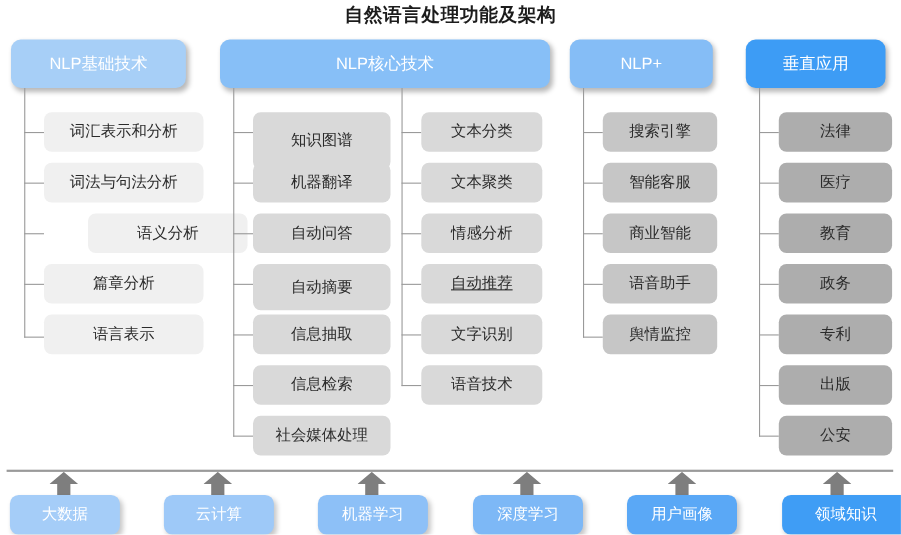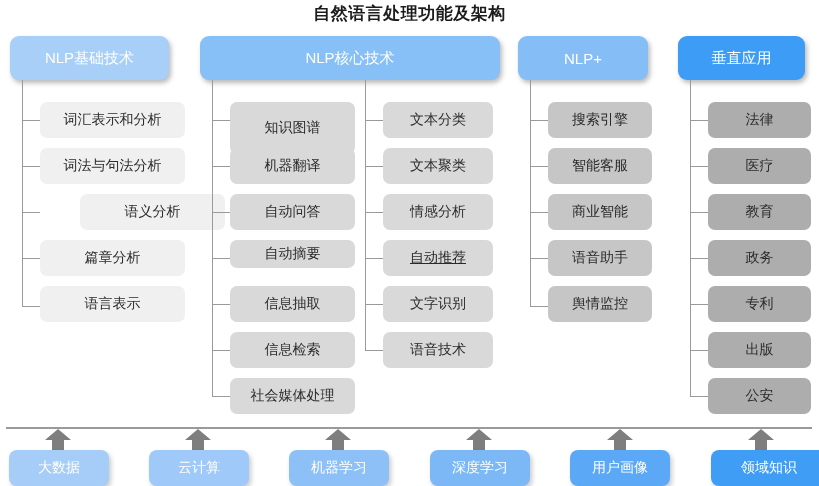--- a/index.html
+++ b/index.html
@@ -105,21 +105,21 @@
     <div class="stub" style="left:12px;top:84px;width:18px;"></div>
     <div class="stub" style="left:12px;top:130px;width:18px;"></div>
     <div class="stub" style="left:12px;top:176px;width:18px;"></div>
     <div class="stub" style="left:12px;top:222px;width:18px;"></div>
     <div class="stub" style="left:12px;top:268px;width:18px;"></div>
     <div class="stub" style="left:12px;top:314px;width:18px;"></div>
     <div class="stub" style="left:12px;top:360px;width:18px;"></div>
     <div class="item g2" style="left:30px;top:66px;width:125px;height:52px;">知识图谱</div>
     <div class="item g2" style="left:30px;top:112px;width:125px;height:36px;">机器翻译</div>
     <div class="item g2" style="left:30px;top:158px;width:125px;height:36px;">自动问答</div>
-    <div class="item g2" style="left:30px;top:204px;width:125px;height:28px;">自动摘要</div>
+    <div class="item g2" style="left:30px;top:204px;width:125px;height:42px;">自动摘要</div>
     <div class="item g2" style="left:30px;top:250px;width:125px;height:36px;">信息抽取</div>
     <div class="item g2" style="left:30px;top:296px;width:125px;height:36px;">信息检索</div>
     <div class="item g2" style="left:30px;top:342px;width:125px;height:36px;">社会媒体处理</div>
 
     <div class="trunk" style="left:165px;top:44px;height:271px;"></div>
     <div class="stub" style="left:165px;top:84px;width:18px;"></div>
     <div class="stub" style="left:165px;top:130px;width:18px;"></div>
     <div class="stub" style="left:165px;top:176px;width:18px;"></div>
     <div class="stub" style="left:165px;top:222px;width:18px;"></div>
     <div class="stub" style="left:165px;top:268px;width:18px;"></div>

